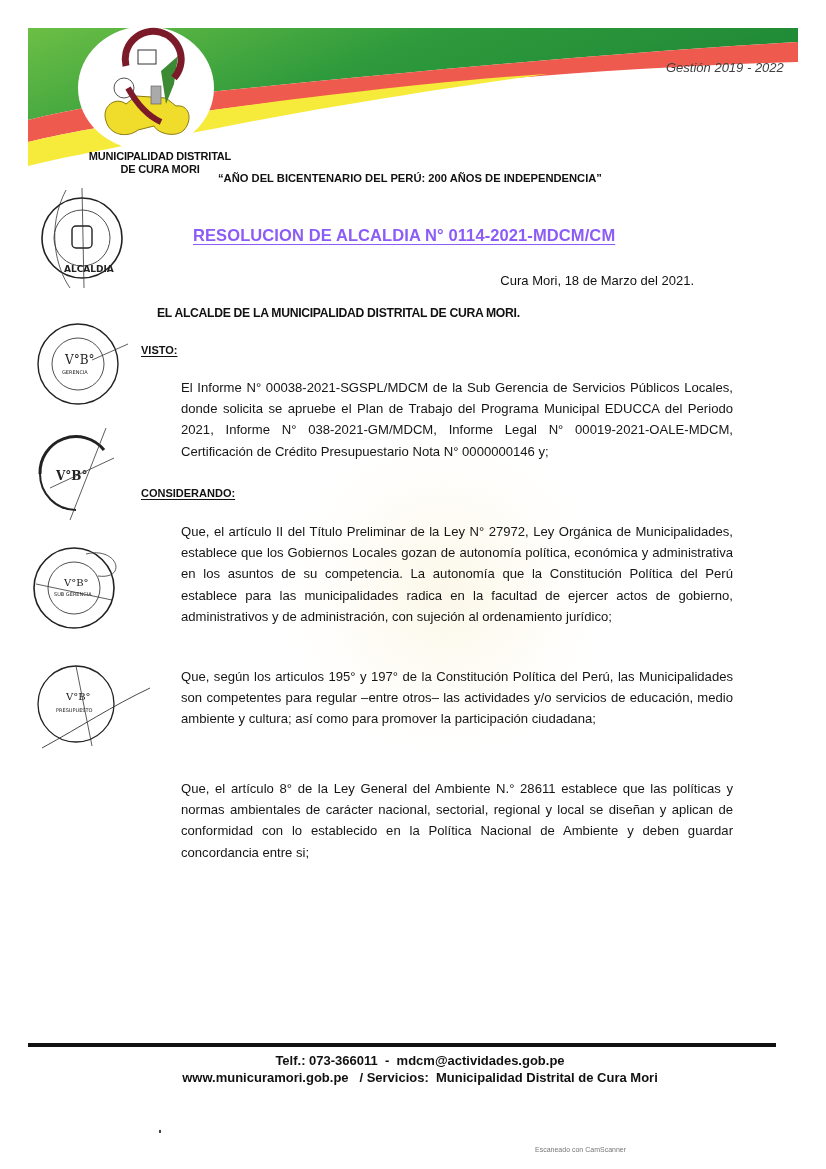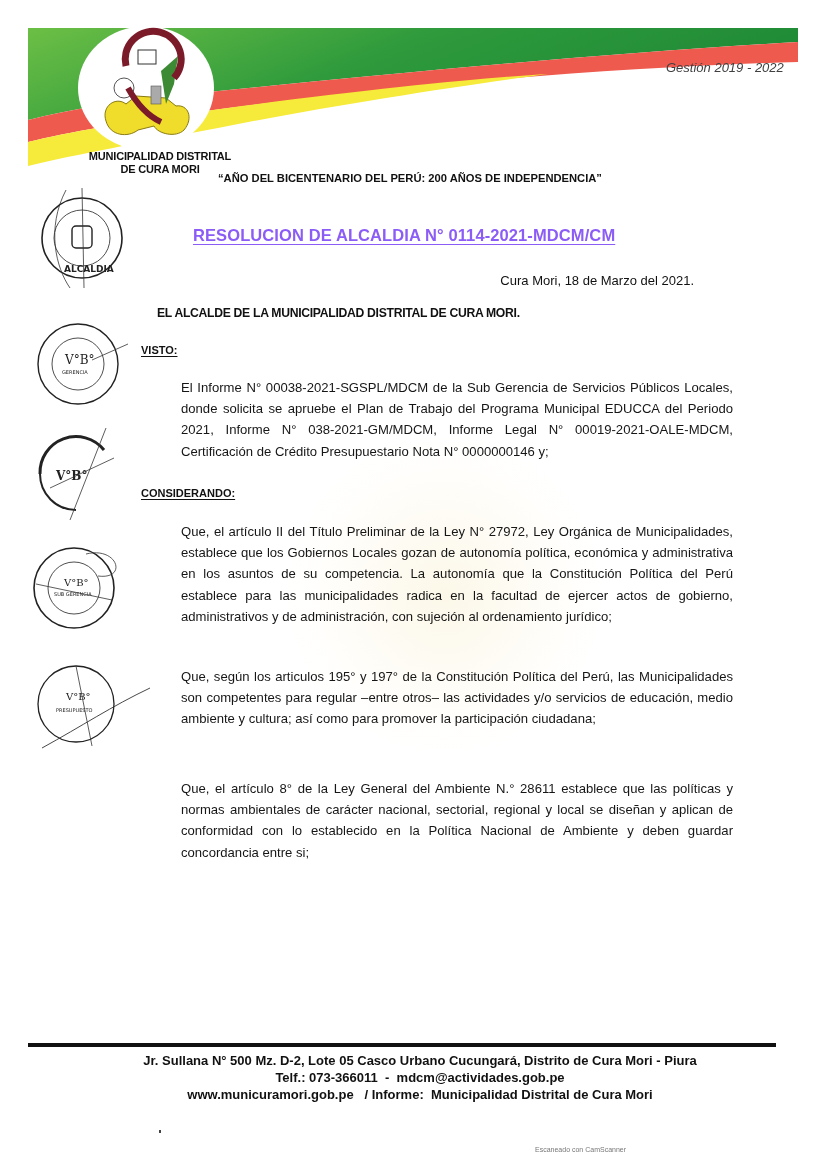--- a/index.html
+++ b/index.html
@@ -141,26 +141,25 @@
 <div class="section-head" style="top:344px">VISTO:</div>
 <div class="para" style="top:377px">El Informe N° 00038-2021-SGSPL/MDCM de la Sub Gerencia de Servicios Públicos Locales, donde solicita se apruebe el Plan de Trabajo del Programa Municipal EDUCCA del Periodo 2021, Informe N° 038-2021-GM/MDCM, Informe Legal N° 00019-2021-OALE-MDCM, Certificación de Crédito Presupuestario Nota N° 0000000146 y;</div>
 
 <div class="section-head" style="top:487px">CONSIDERANDO:</div>
 <div class="para" style="top:521px">Que, el artículo II del Título Preliminar de la Ley N° 27972, Ley Orgánica de Municipalidades, establece que los Gobiernos Locales gozan de autonomía política, económica y administrativa en los asuntos de su competencia. La autonomía que la Constitución Política del Perú establece para las municipalidades radica en la facultad de ejercer actos de gobierno, administrativos y de administración, con sujeción al ordenamiento jurídico;</div>
 <div class="para" style="top:666px">Que, según los articulos 195° y 197° de la Constitución Política del Perú, las Municipalidades son competentes para regular –entre otros– las actividades y/o servicios de educación, medio ambiente y cultura; así como para promover la participación ciudadana;</div>
 <div class="para" style="top:778px">Que, el artículo 8° de la Ley General del Ambiente N.° 28611 establece que las políticas y normas ambientales de carácter nacional, sectorial, regional y local se diseñan y aplican de conformidad con lo establecido en la Política Nacional de Ambiente y deben guardar concordancia entre si;</div>
 
 <div class="footer-rule"></div>
 <div class="footer">
-  <div>Jr. Sullana N° 500 Mz. D-2, Lote 05 Casco Urbano Cucungará, Distrito de Cura Mori - Piura</div>
   <div class="l2">
     <span>Telf.: 073-366011</span>
     &nbsp;<span>-</span>&nbsp;
     <a>mdcm@actividades.gob.pe</a>
   </div>
   <div class="l3">
     <a>www.municuramori.gob.pe</a>
-    &nbsp;&nbsp;<span>/ Informe:</span>
+    &nbsp;&nbsp;<span>/ Servicios:</span>
     &nbsp;<span>Municipalidad Distrital de Cura Mori</span>
   </div>
 </div>
 <div class="dot-mark"></div>
 <div class="scanner">Escaneado con CamScanner</div>
 
 </body></html>

